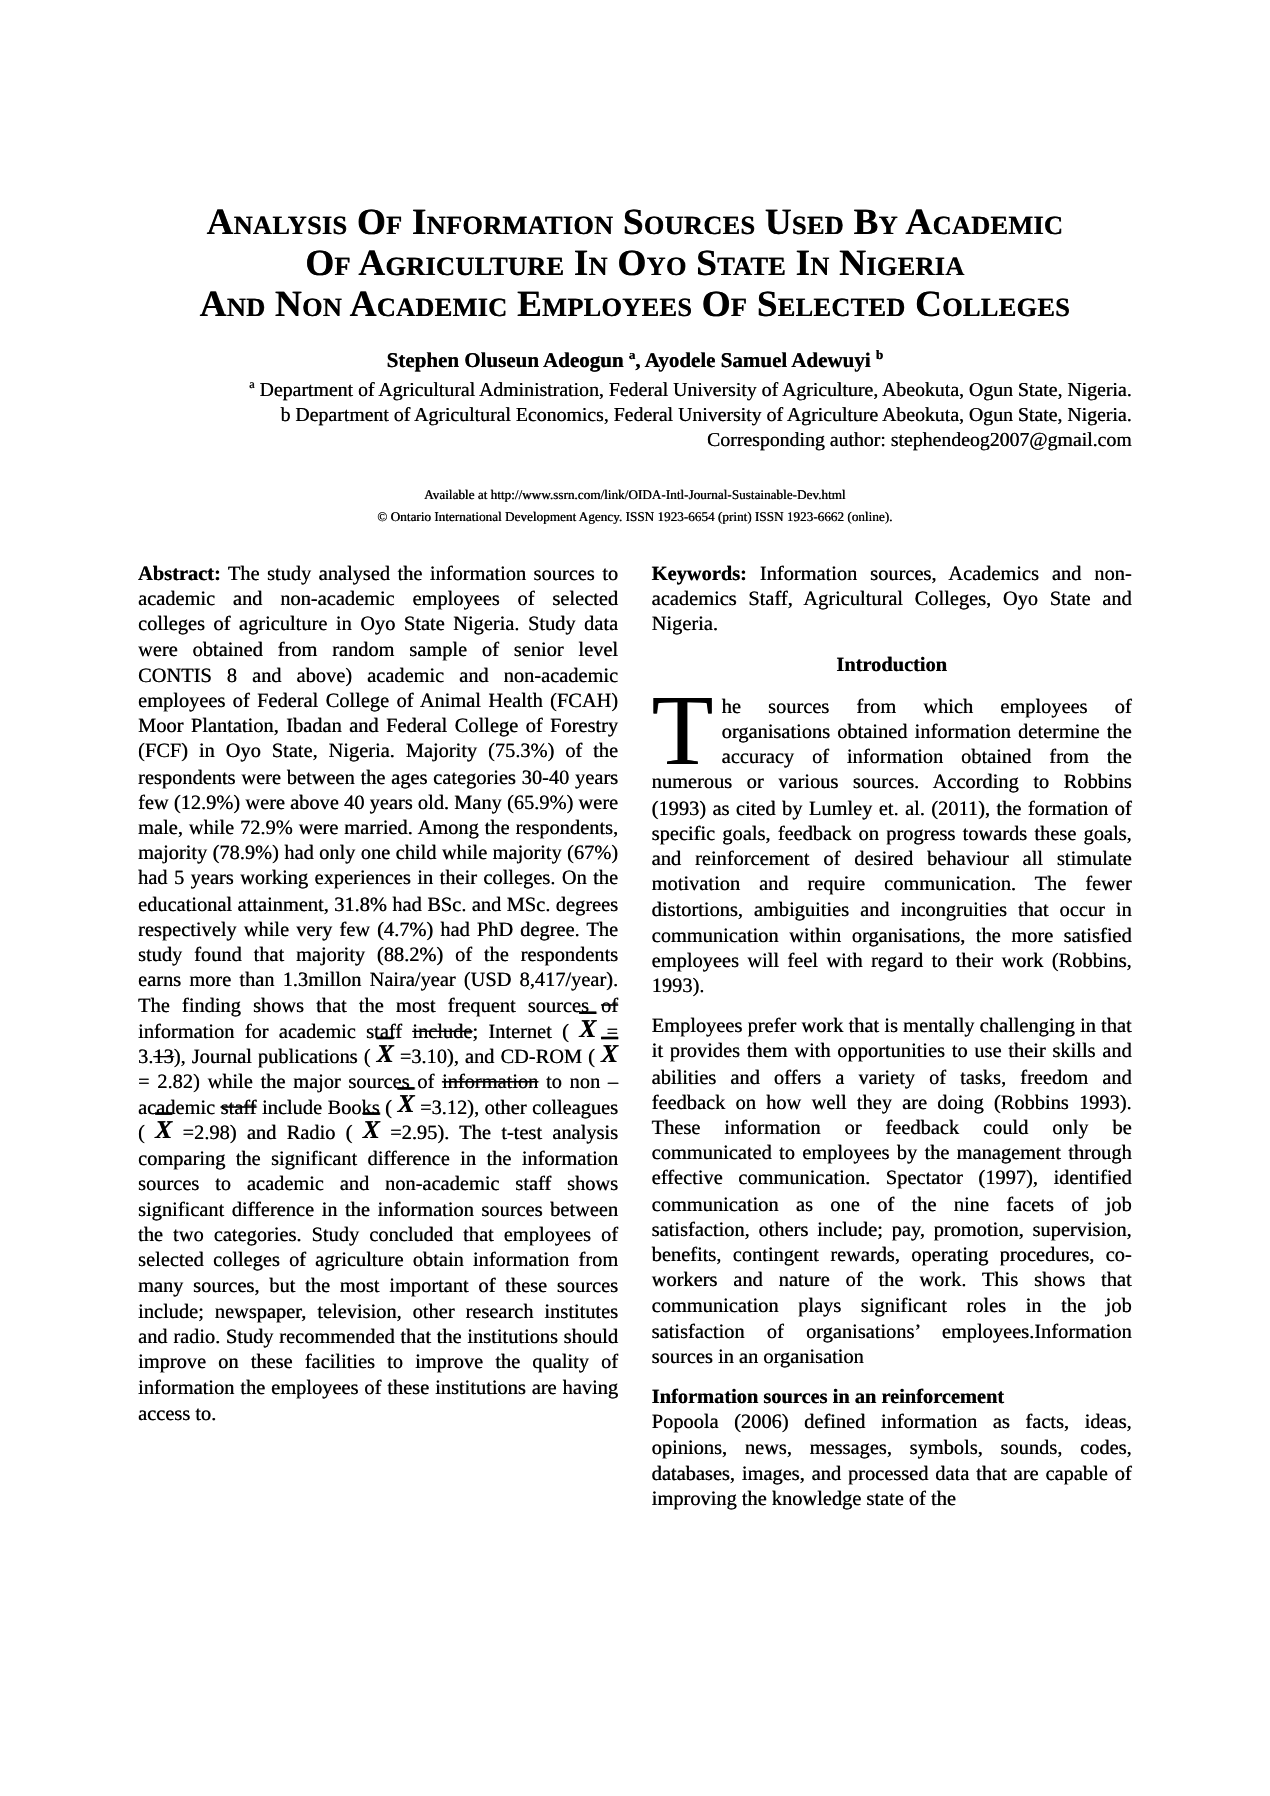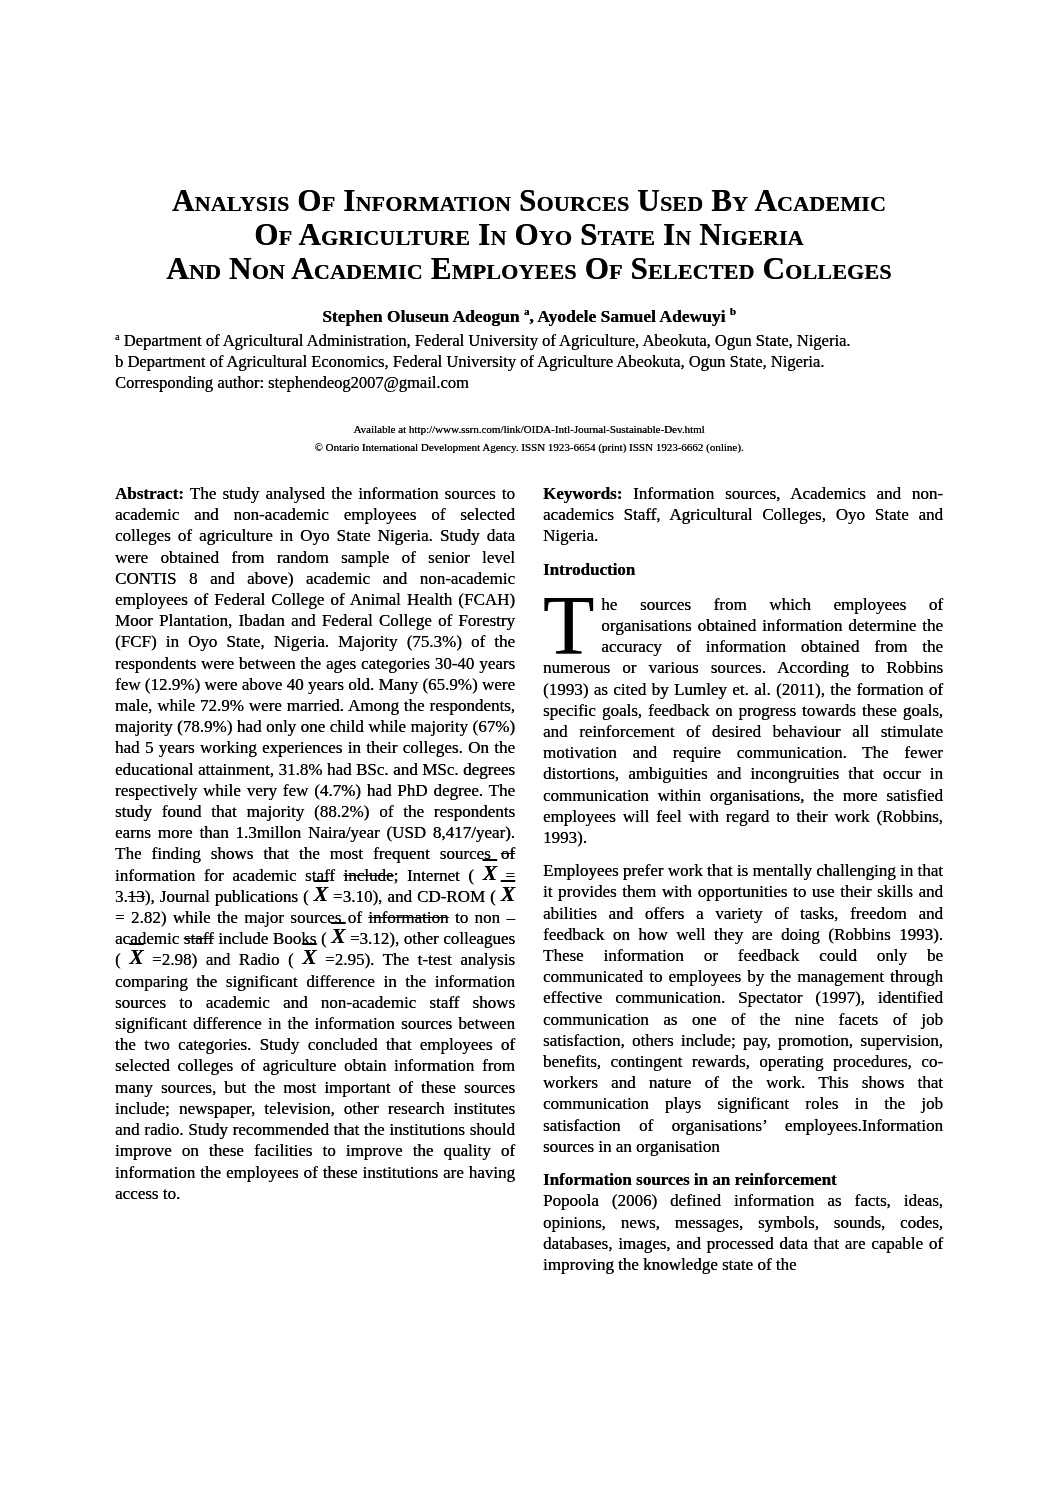--- a/index.html
+++ b/index.html
@@ -12,41 +12,41 @@
     width: 1058px;
     height: 1497px;
     background: #ffffff;
     color: #000000;
     font-family: "Liberation Serif", serif;
     overflow: hidden;
     text-shadow: 0.3px 0 0 rgba(0,0,0,0.85);
   }
   .content {
     width: 828px;
-    margin: 16px auto;
+    margin: 0 auto;
     padding-top: 168px;
   }
   .title {
     text-align: center;
     font-weight: bold;
     font-size: 31px;
     line-height: 34px;
     font-variant: small-caps;
     letter-spacing: 0.2px;
   }
   .authors {
     margin-top: 19px;
     text-align: center;
     font-weight: bold;
     font-size: 17.5px;
     line-height: 22px;
   }
   .affiliations {
     margin-top: 3px;
-    text-align: left;
+    text-align: right;
     font-size: 16.5px;
     line-height: 21px;
   }
   .availability {
     margin-top: 27px;
     text-align: center;
     font-size: 11px;
     line-height: 18px;
   }
   .columns {
@@ -71,21 +71,21 @@
   .strike { text-decoration: line-through; }
   .xbar {
     font-style: italic;
     font-weight: bold;
     font-size: 1.25em;
     line-height: 0;
     text-decoration: overline;
     vertical-align: 1px;
   }
   .intro-heading {
-    text-align: left;
+    text-align: center;
     font-weight: bold;
     margin: 2px 0 14px 0;
   }
   .dropcap {
     float: left;
     font-size: 84px;
     line-height: 60px;
     height: 60px;
     padding: 2px 7px 0 0;
   }

